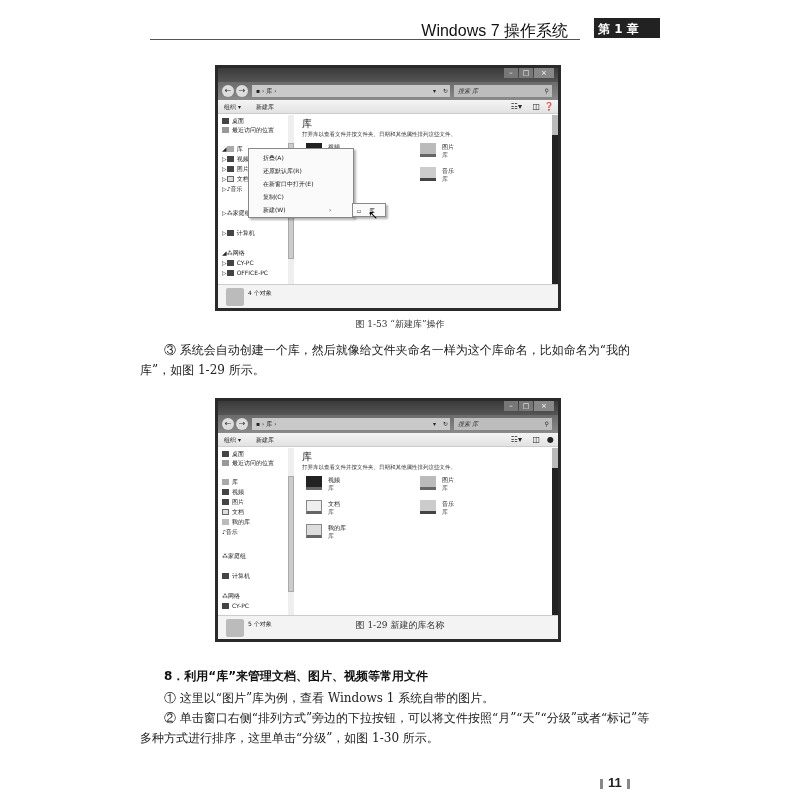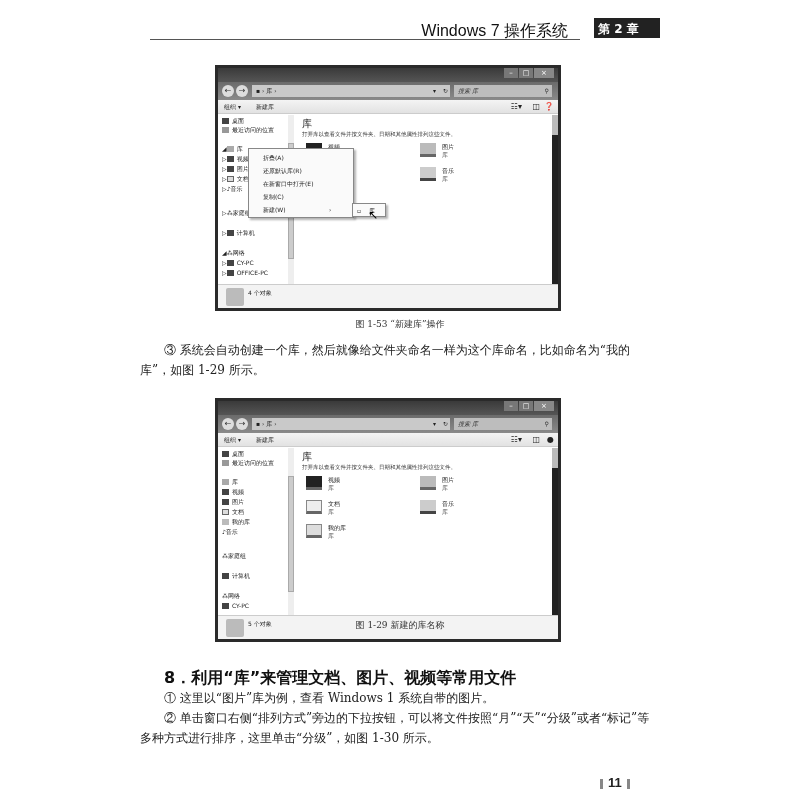--- a/index.html
+++ b/index.html
@@ -49,31 +49,31 @@
 
   .ctx { position: absolute; background: #fafafa; border: 1px solid #888; box-shadow: 2px 2px 2px rgba(0,0,0,.3); font-size: 6px; }
   .ctx .mi { position: absolute; left: 14px; white-space: nowrap; }
   .ctx .mi .arrow { position: absolute; left: 66px; }
   .sub { position: absolute; background: #fafafa; border: 1px solid #888; font-size: 6px; box-shadow: 2px 2px 2px rgba(0,0,0,.3); }
   .cursor { position: absolute; font-size: 12px; color: #000; }
 
   .caption { position: absolute; left: 0; width: 800px; text-align: center; font-size: 9px; color: #333; }
   .para { position: absolute; left: 140px; width: 515px; font-size: 12px; line-height: 20px; color: #222; }
   .para .indent { display: inline-block; width: 24px; }
-  .heading8 { position: absolute; left: 164px; font-family: "DejaVu Sans", sans-serif; font-weight: bold; font-size: 16px; color: #111; text-align: center; }
+  .heading8 { position: absolute; left: 164px; font-family: "DejaVu Sans", sans-serif; font-weight: bold; font-size: 12px; color: #111; text-align: center; }
   .page-no { position: absolute; left: 595px; top: 775px; font-family: "Liberation Sans", sans-serif; font-weight: bold; font-size: 13px; }
   .page-no .bar { display: inline-block; width: 3px; height: 10px; background: #888; margin: 0 5px; vertical-align: middle; }
 </style>
 </head>
 <body>
 
 <div class="run-header">
   <div class="rule"></div>
   <span class="book">Windows 7 操作系统</span>
-  <span class="chap">第 2 章</span>
+  <span class="chap">第 1 章</span>
 </div>
 
 <div class="win" style="left:215px; top:65px; width:346px; height:246px;">
   <div class="titlebar">
     <div class="wctl">
       <span>–</span>
       <span>□</span>
       <span class="close">×</span>
     </div>
   </div>

